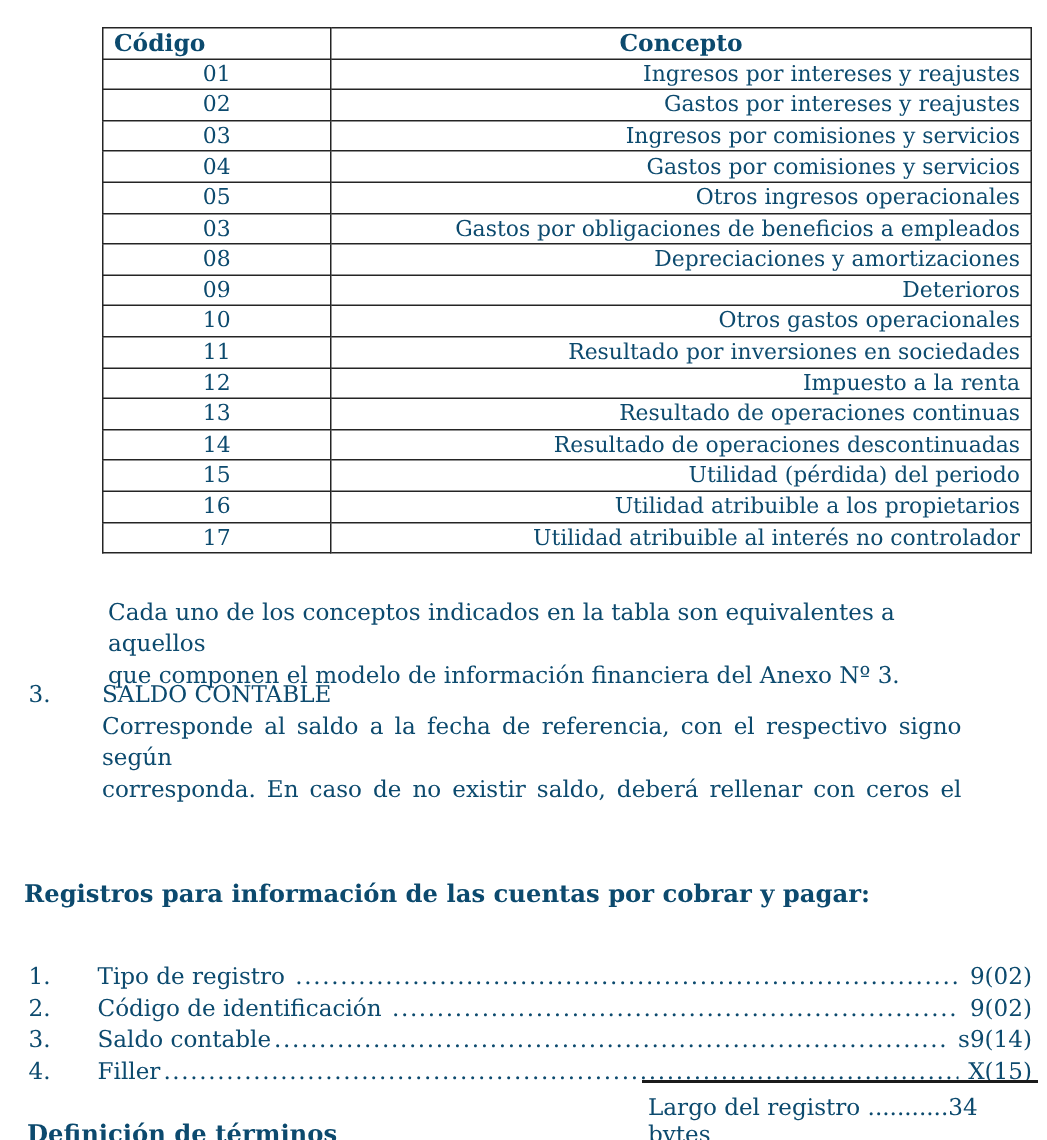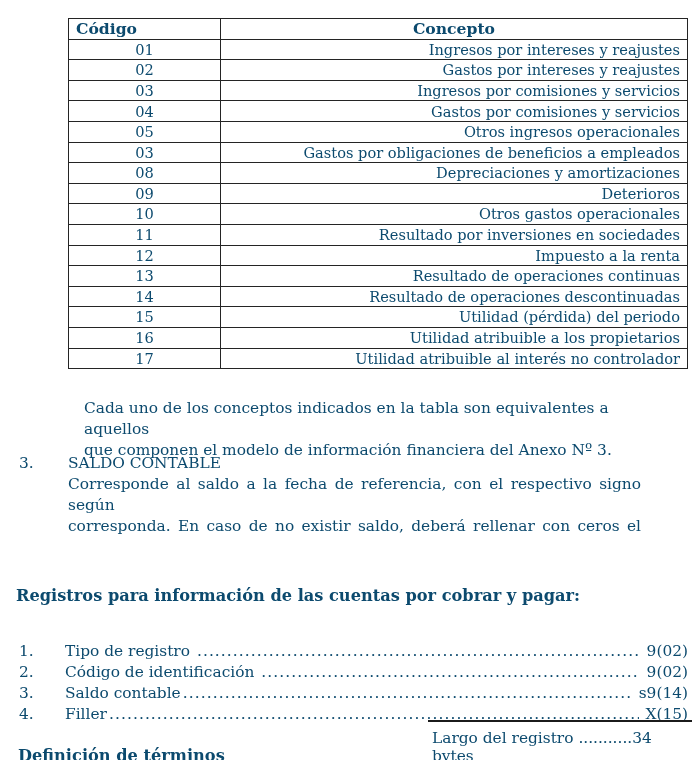--- a/index.html
+++ b/index.html
@@ -32,21 +32,21 @@
   }
   .codes-table th { font-size: 15.6px; font-weight: bold; }
   th.col-codigo { width: 137px; text-align: left; }
   th.col-concepto { text-align: center; margin-top: 44px; }
   td.code-cell { text-align: center; }
   td.concept-cell { text-align: right; }
 
   
   .para-equiv {
     position: absolute;
-    left: 84px; top: 398px; width: 575px;
+    left: 72px; top: 398px; width: 575px;
     font-size: 15.4px; line-height: 21px;
   }
   .section3 {
     position: absolute;
     left: 19px; top: 453px; width: 622px;
     font-size: 15.4px; line-height: 21px;
   }
   .sec-num { position: absolute; left: 0; top: 0; }
   .sec-content { margin-left: 49px; }
   .sec-title { }

